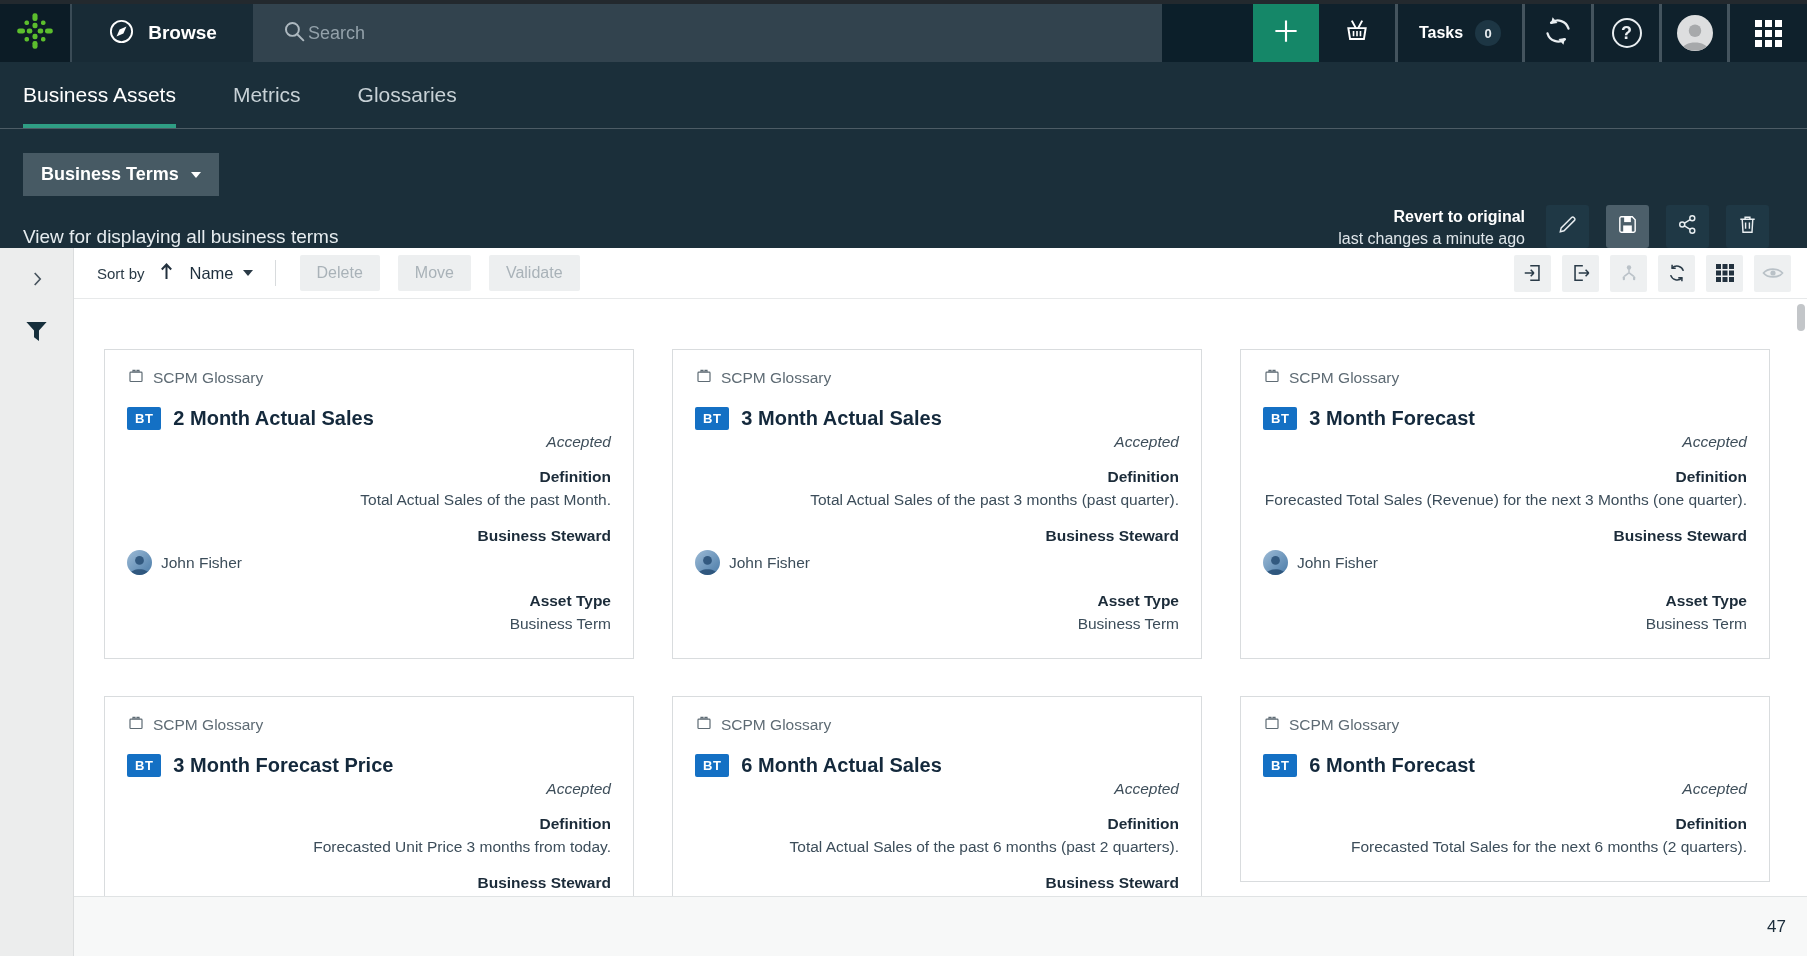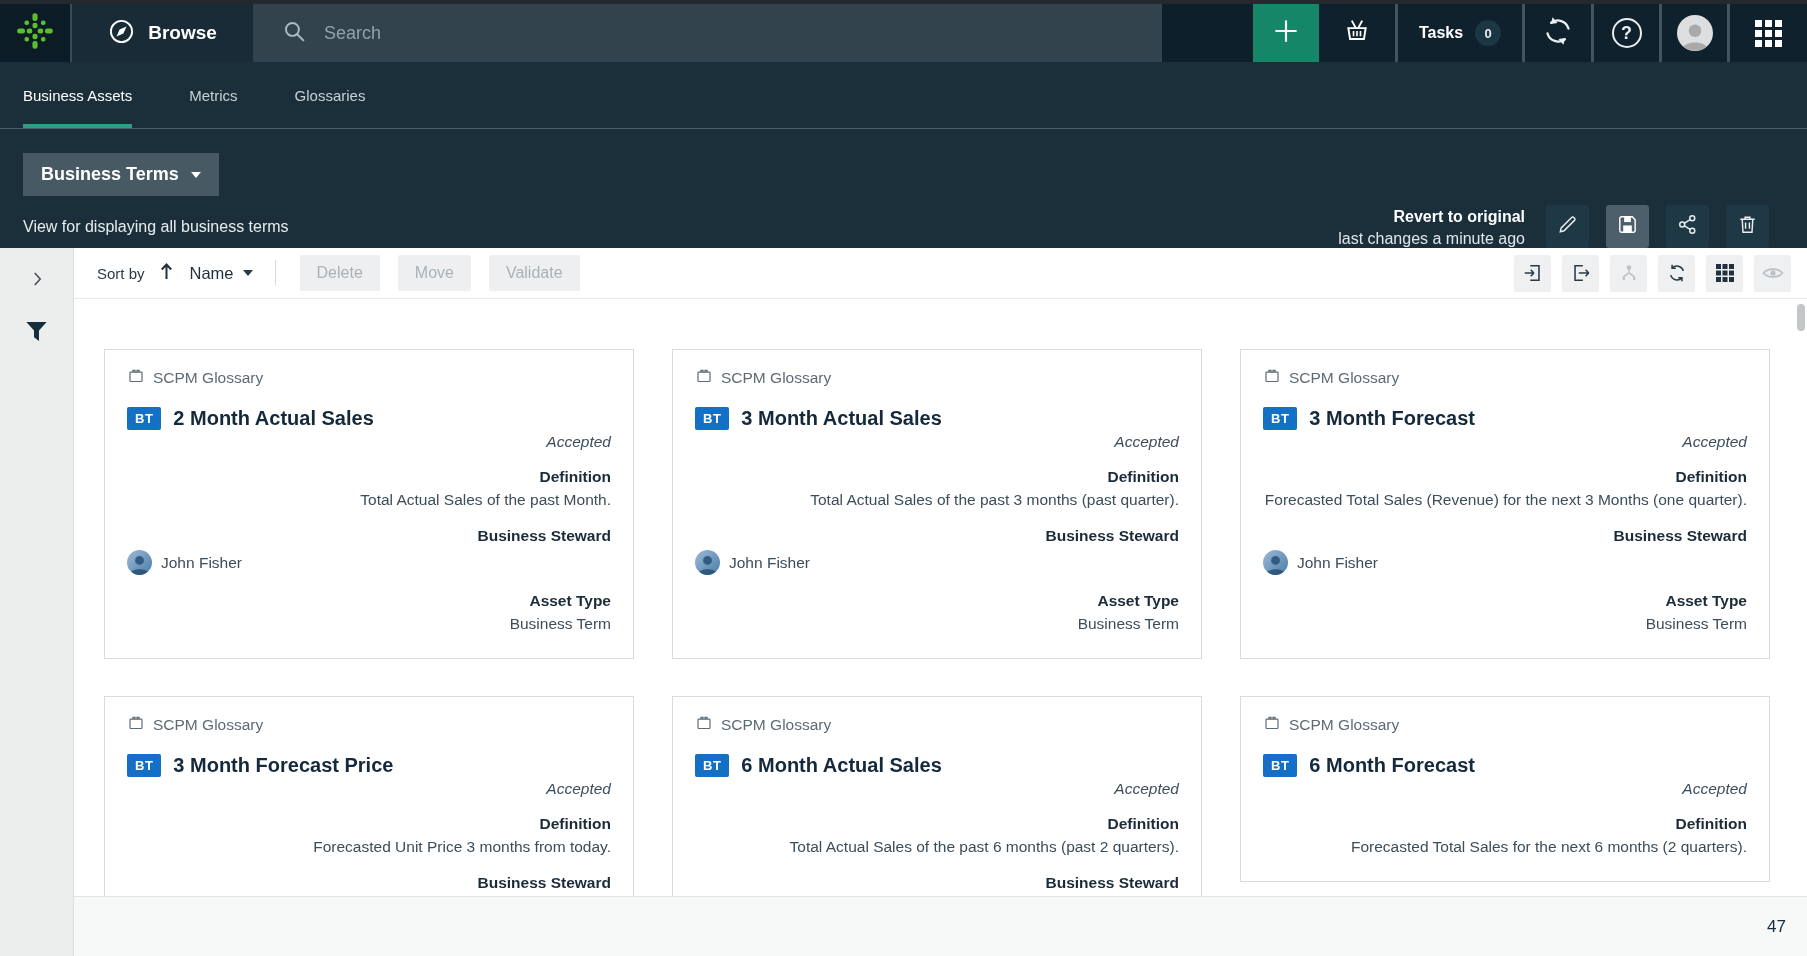--- a/index.html
+++ b/index.html
@@ -7,51 +7,51 @@
   .page { position:relative; width:1807px; height:956px; overflow:hidden; background:#fff; }
 
   
   .top-edge { height:4px; background:#23292E; }
 
   
   .topbar { height:58px; display:flex; background:#12232E; align-items:stretch;border-radius:26px; }
   .logo-block { width:72px; background:#0C1C26; display:flex; align-items:center; justify-content:center; border-right:2px solid #3A4B56; }
   .browse-block { width:181px; background:#182B36; display:flex; align-items:center; justify-content:center; gap:13px; cursor:pointer; }
   .browse-label { color:#fff; font-size:19px; font-weight:700; }
-  .search-block { width:909px; background:#32434E; display:flex; align-items:center; padding-left:28px; gap:16px; }
+  .search-block { width:909px; background:#32434E; display:flex; align-items:center; padding-left:28px; gap:0; }
   .search-input { background:transparent; border:none; outline:none; color:#C6CFD5; font-size:18px; font-family:"Liberation Sans",sans-serif; width:700px; }
   .search-input::placeholder { color:#93A1AA; }
   .gap-block { width:91px; background:#0C1F2A; }
   .nav-btn { display:flex; align-items:center; justify-content:center; background:#0F212C; cursor:pointer; }
   .plus-block { width:66px; background:#158768; }
   .basket-block { width:76px; }
   .tasks-block { width:127px; border-left:3px solid #44545E;align-items:center; }
   .sync-block { width:69px; border-left:3px solid #44545E; }
   .help-block { width:68px; border-left:3px solid #44545E; }
   .avatar-block { width:68px; border-left:3px solid #44545E; }
   .apps-block { flex:1; border-left:3px solid #44545E; }
   .tasks-label { color:#fff; font-size:16px; font-weight:700; }
   .tasks-badge { width:26px; height:26px; margin-left:12px; border-radius:13px; background:#1D3644; color:#E8EDF0; font-size:13px; font-weight:700; display:flex; align-items:center; justify-content:center; }
   .help-circle { width:30px; height:30px; border-radius:50%; border:2px solid #E9EEF1; color:#E9EEF1; font-size:18px; font-weight:700; display:flex; align-items:center; justify-content:center; }
   .top-avatar { width:36px; height:36px; border-radius:50%; background:#DDDEDF; overflow:hidden; display:flex; align-items:flex-end; justify-content:center; }
   .apps-grid { display:grid; grid-template-columns:repeat(3,7px); grid-template-rows:repeat(3,7px); gap:3px; }
   .apps-grid i { background:#fff; }
 
   
   .tabbar { height:67px; background:#1B2F3A; display:flex; align-items:stretch; padding-left:23px; gap:57px; border-bottom:1px solid rgba(255,255,255,0.22); }
-  .tab { display:flex; align-items:center; position:relative; color:#C7D1D6; font-size:15px; cursor:pointer; }
+  .tab { display:flex; align-items:center; position:relative; color:#C7D1D6; font-size:21px; cursor:pointer; }
   .tab.active { color:#fff; }
   .tab.active::after { content:""; position:absolute; left:0; right:0; bottom:0; height:4px; background:#2F9E84; }
 
   
   .header { height:119px; background:#1B2F3A; display:flex; justify-content:space-between; padding:0 38px 0 23px; }
   .view-left { padding-top:24px; }
   .view-selector { height:43px; background:#475A64; border:none; color:#fff; font-size:18px; font-weight:700; font-family:"Liberation Sans",sans-serif; padding:0 18px; display:flex; align-items:center; gap:12px; cursor:pointer; }
   .caret-down { width:0; height:0; border-left:5px solid transparent; border-right:5px solid transparent; border-top:6px solid #fff; }
-  .view-subtitle { margin-top:22px; color:#E6ECEF; font-size:16px; }
+  .view-subtitle { margin-top:30px; color:#E6ECEF; font-size:19px; }
   .view-right { padding-top:50px; display:flex; align-items:flex-end; gap:17px; }
   .revert-block { text-align:right; margin-right:4px; }
   .revert-main { color:#fff; font-size:16px; font-weight:700; cursor:pointer; }
   .revert-sub { color:#DFE6EA; font-size:16px; margin-top:4px; }
   .hicon-btn { width:43px; height:43px; border-radius:3px; background:#1F3845; display:flex; align-items:center; justify-content:center; cursor:pointer; }
   .hicon-btn.active { background:#4C5F6A; }
 
   
   .main { display:flex; height:708px; }
   .side-strip { width:74px; background:#ECEDED; border-right:1px solid #DBDDDE; display:flex; flex-direction:column; align-items:center; }

